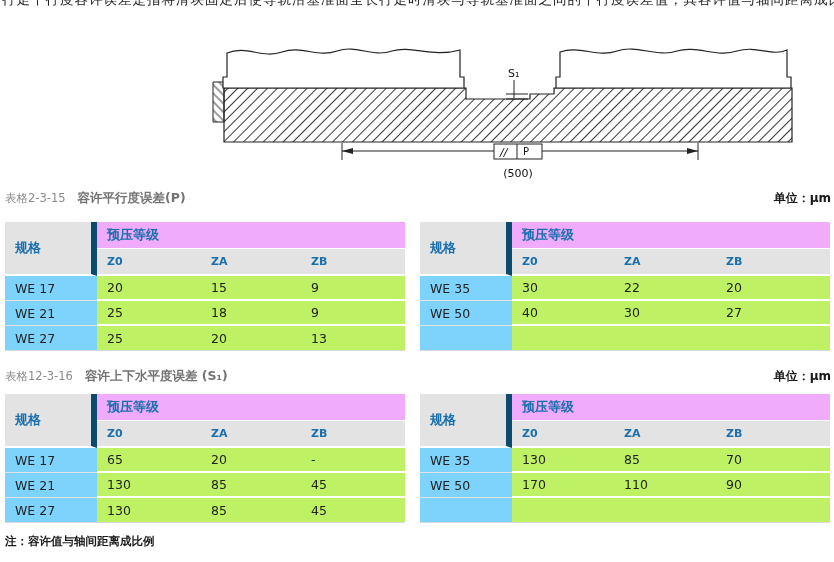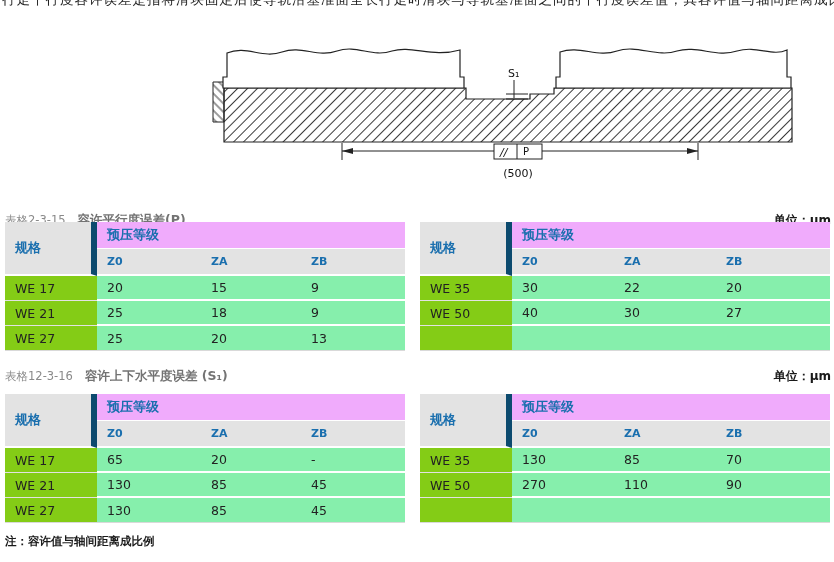--- a/index.html
+++ b/index.html
@@ -24,22 +24,22 @@
               font-size:12.5px;color:#222;}
   .spec-table.lt{left:5px;width:400px;grid-template-columns:92px 104px 100px 104px;}
   .spec-table.rt{left:420px;width:410px;grid-template-columns:92px 102px 102px 114px;}
   .cell{display:flex;align-items:center;padding-left:10px;box-sizing:border-box;overflow:hidden;}
   .h-spec{grid-column:1;grid-row:1/3;background:#e3e3e3;color:#1a6fae;font-weight:bold;font-size:13px;
           border-right:6px solid #0c4a6e;border-bottom:2px solid #fff;}
   .h-group{grid-column:2/5;grid-row:1;background:#f0abfc;color:#1a6fae;font-weight:bold;font-size:13px;
            border-bottom:1px solid #fff;}
   .h-col{grid-row:2;background:#e3e3e3;color:#1a6fae;font-weight:bold;font-size:11px;
          border-bottom:2px solid #fff;}
-  .c-spec{background:#84cc16;border-bottom:1px solid #e2e2e2;}
-  .c-val{background:#86efac;border-bottom:2px solid #fff;}
+  .c-spec{background:#7dd3fc;border-bottom:1px solid #e2e2e2;}
+  .c-val{background:#bef264;border-bottom:2px solid #fff;}
   .last{border-bottom:1px solid #d9d9d9;}
   .co1{grid-column:1}.co2{grid-column:2}.co3{grid-column:3}.co4{grid-column:4}
   .r1{grid-row:3}.r2{grid-row:4}.r3{grid-row:5}
 
   .note{position:absolute;left:5px;top:534px;font-size:11.5px;font-weight:bold;color:#1a1a1a;}
 </style>
 </head>
 <body>
 
 <div class="page">
@@ -82,21 +82,21 @@
 
       <rect x="282" y="124" width="48" height="15" fill="#fff" stroke="#222" stroke-width="1"></rect>
       <line x1="305" y1="124" x2="305" y2="139" stroke="#222" stroke-width="1"></line>
       <text x="288" y="136" font-size="11" font-style="italic" fill="#111">//</text>
       <text x="311" y="135" font-size="10" fill="#111">P</text>
 
       <text x="306" y="157" font-size="11" fill="#111" text-anchor="middle">(500)</text>
     </svg>
   </div>
 
-  <div class="caption-row" style="top:210px">
+  <div class="caption-row" style="top:188px">
     <span class="table-no">表格2-3-15</span>
     <span class="table-title">容许平行度误差(P)</span>
     <span class="unit">单位：μm</span>
   </div>
 
   <div class="spec-table lt" style="top:222px">
     <div class="cell h-spec">规格</div>
     <div class="cell h-group">预压等级</div>
     <div class="cell h-col co2">Z0</div>
     <div class="cell h-col co3">ZA</div>
@@ -176,21 +176,21 @@
     <div class="cell h-col co2">Z0</div>
     <div class="cell h-col co3">ZA</div>
     <div class="cell h-col co4">ZB</div>
 
     <div class="cell c-spec r1 co1">WE 35</div>
     <div class="cell c-val r1 co2">130</div>
     <div class="cell c-val r1 co3">85</div>
     <div class="cell c-val r1 co4">70</div>
 
     <div class="cell c-spec r2 co1">WE 50</div>
-    <div class="cell c-val r2 co2">270</div>
+    <div class="cell c-val r2 co2">170</div>
     <div class="cell c-val r2 co3">110</div>
     <div class="cell c-val r2 co4">90</div>
 
     <div class="cell c-spec r3 co1 last"></div>
     <div class="cell c-val r3 co2 last"></div>
     <div class="cell c-val r3 co3 last"></div>
     <div class="cell c-val r3 co4 last"></div>
   </div>
 
   <div class="note">注：容许值与轴间距离成比例</div>

